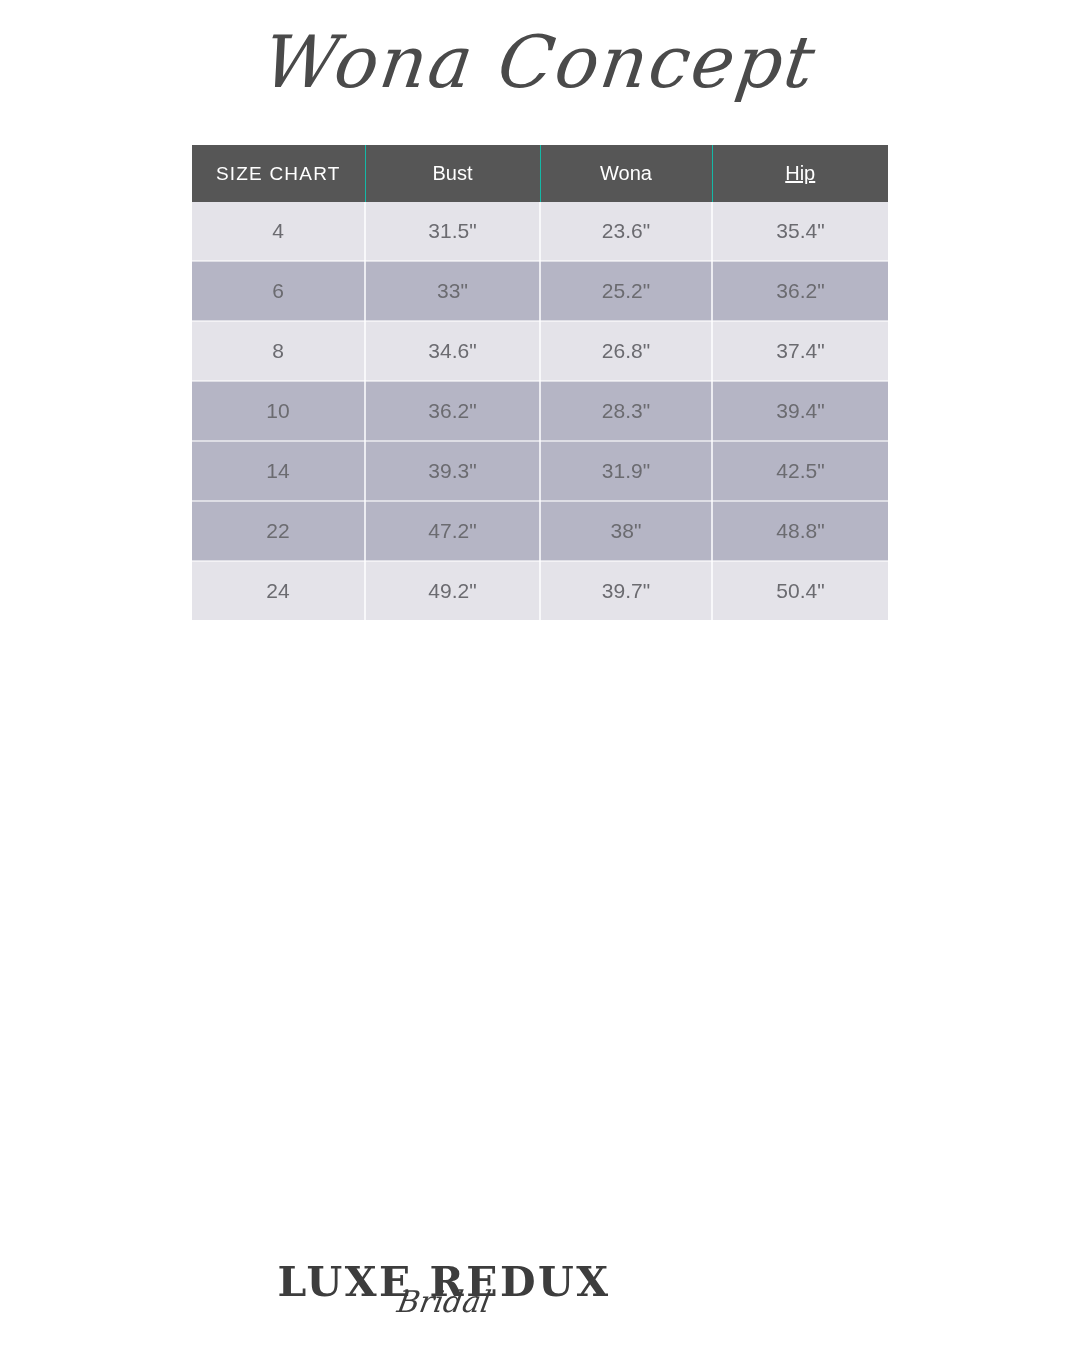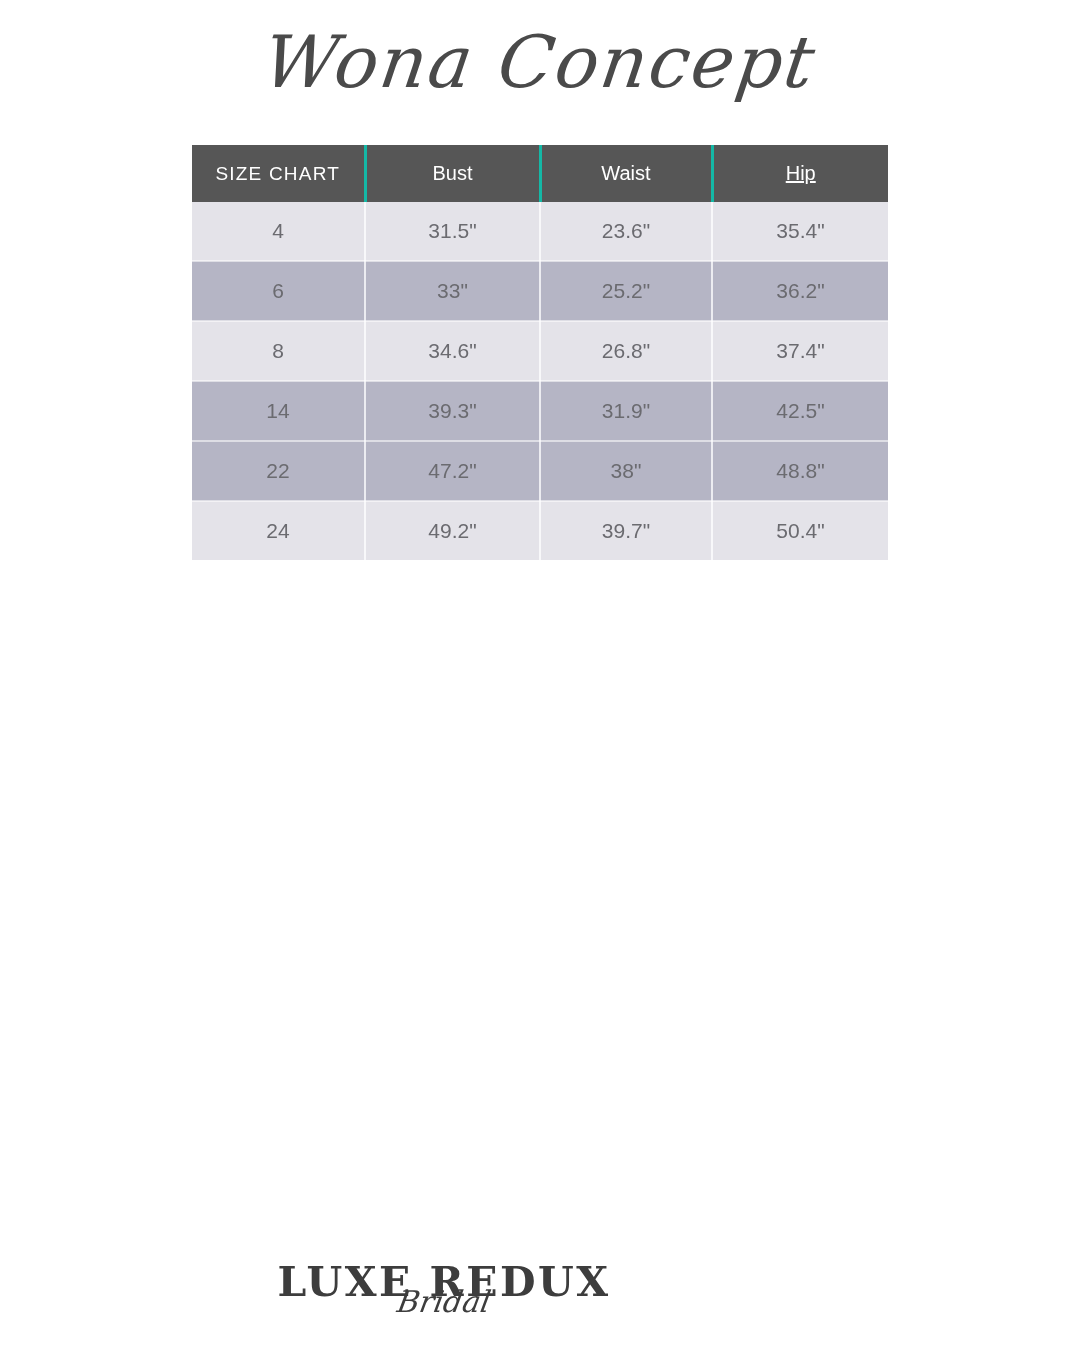--- a/index.html
+++ b/index.html
@@ -48,21 +48,21 @@
   #size-chart-table col.c-hip   { width: 176px; }
 
   #size-chart-table thead th {
     background: #565656;
     color: #ffffff;
     height: 57px;
     font-size: 20px;
     font-weight: 400;
     text-align: center;
     vertical-align: middle;
-    border-right: 3px solid #14b8a6;
+    border-right: 1px solid #14b8a6;
     padding: 0;
   }
   #size-chart-table thead th:last-child { border-right: none; text-decoration: underline; }
   #size-chart-table thead th.head-size {
     font-size: 19px;
     letter-spacing: 1.2px;
   }
 
   #size-chart-table tbody td {
     height: 58px;
@@ -120,21 +120,21 @@
   <colgroup>
     <col class="c-size">
     <col class="c-bust">
     <col class="c-waist">
     <col class="c-hip">
   </colgroup>
   <thead>
     <tr>
       <th class="head-size">SIZE CHART</th>
       <th>Bust</th>
-      <th>Waist</th>
+      <th>Wona</th>
       <th>Hip</th>
     </tr>
   </thead>
   <tbody id="size-chart-body">
 
   <tr class="row-light">
         <td>4</td>
         <td>31.5"</td>
         <td>23.6"</td>
         <td>35.4"</td>
@@ -143,20 +143,26 @@
         <td>6</td>
         <td>33"</td>
         <td>25.2"</td>
         <td>36.2"</td>
       </tr>
       <tr class="row-light">
         <td>8</td>
         <td>34.6"</td>
         <td>26.8"</td>
         <td>37.4"</td>
+      </tr>
+      <tr class="row-dark">
+        <td>10</td>
+        <td>36.2"</td>
+        <td>28.3"</td>
+        <td>39.4"</td>
       </tr>
       <tr class="row-dark">
         <td>14</td>
         <td>39.3"</td>
         <td>31.9"</td>
         <td>42.5"</td>
       </tr>
       <tr class="row-dark">
         <td>22</td>
         <td>47.2"</td>

